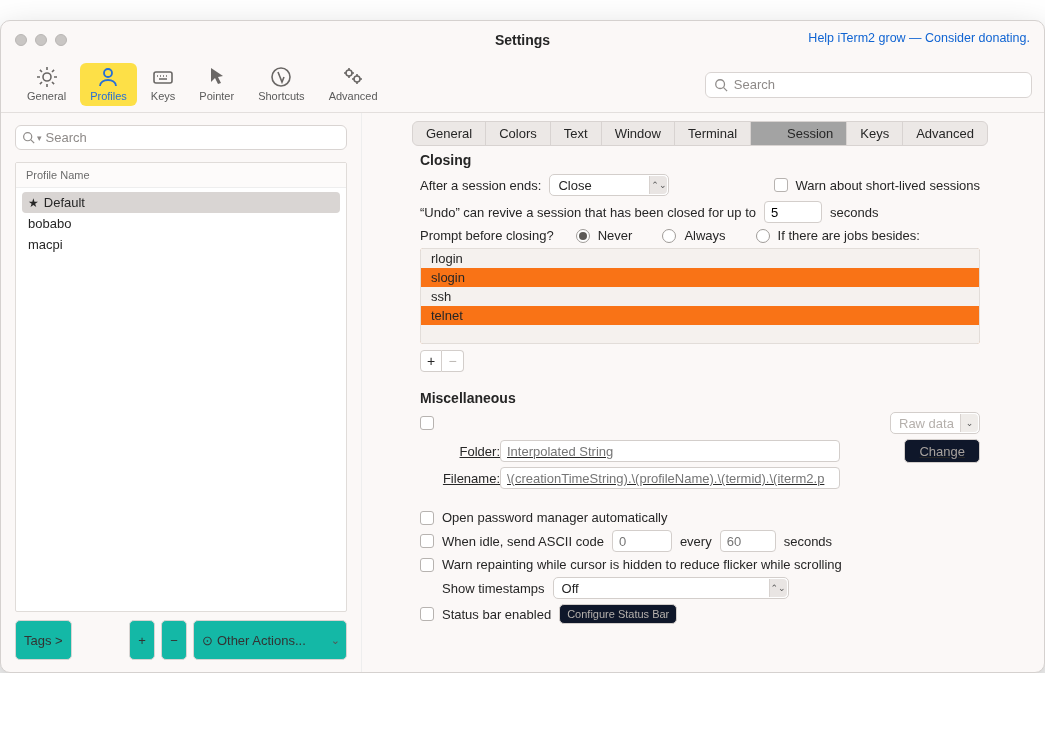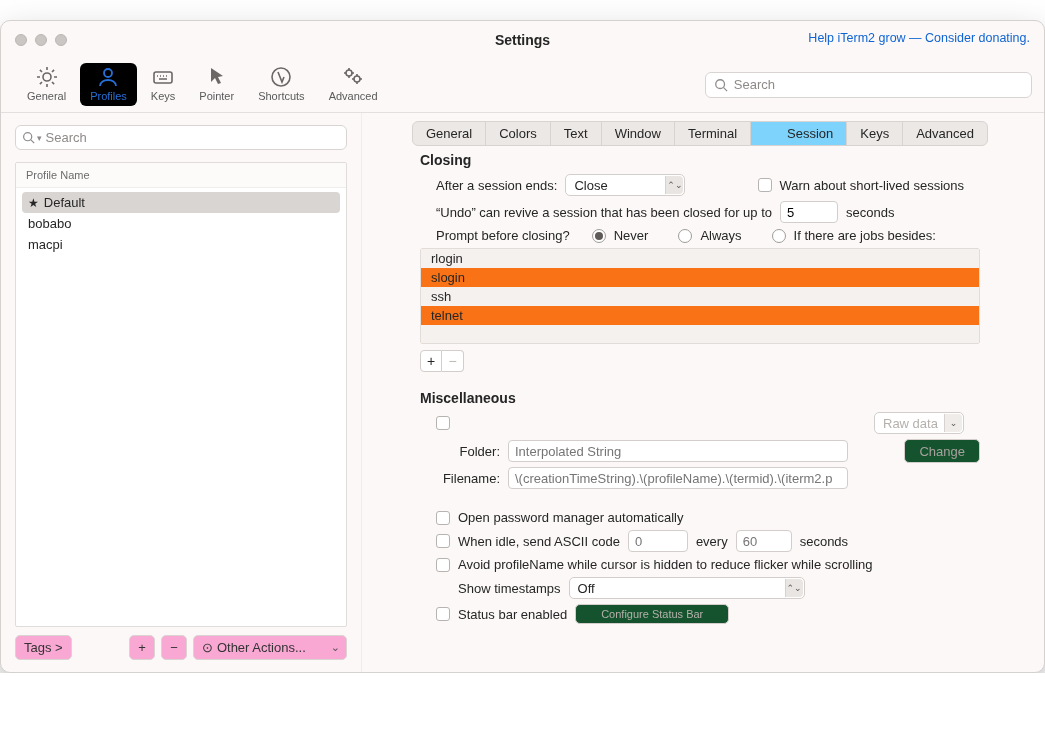--- a/index.html
+++ b/index.html
@@ -57,21 +57,21 @@
   .tbitem {
     display: flex; flex-direction: column; align-items: center;
     padding: 2px 10px 4px;
     border-radius: 6px;
     font-size: 11px;
     color: #5a5a5a;
     gap: 1px;
     cursor: default;
   }
   .tbitem.selected {
-    background: #000000;
+    background: #fde047;
     color: #266fd6;
   }
   .tbitem svg { width: 24px; height: 24px; }
   .tbsearch {
     flex: 1;
     margin-left: auto;
     max-width: 330px;
     height: 26px;
     background: #fff;
     border: 1px solid #d9d4d2;
@@ -123,22 +123,22 @@
     padding: 3px 12px;
     font-size: 13px;
     display:flex; align-items:center; gap:5px;
   }
   .row.sel { background: #d9d5d3; margin: 0 6px; border-radius:4px; padding-left:6px;}
   .row .star { font-size:12px; }
   .leftfoot {
     display:flex; align-items:center; gap:6px; margin-top:8px;
   }
   .pill, .sqbtn, .actions {
-    background:#f9a8d4; border:1px solid #d9d4d2; border-radius:5px;
-    height:25px; display:flex; align-items:center; justify-content:center;
+    background:#14b8a6; border:1px solid #d9d4d2; border-radius:5px;
+    height:40px; display:flex; align-items:center; justify-content:center;
     font-size:13px; color:#333;
   }
   .pill { padding:0 8px;}
   .sqbtn { width:26px;}
   .actions { flex:0 0 154px; padding:0 8px; justify-content:flex-start; gap:4px; position:relative;}
   .actions::after{content:"⌄"; position:absolute; right:6px; color:#555; font-size:11px;}
   .right {
     flex:1;
     padding: 8px 14px 18px 8px;
     border-left:1px solid #eee;
@@ -152,24 +152,24 @@
     width: fit-content;
     margin: 0 auto 6px;
   }
   .tab {
     padding: 4px 13px;
     font-size: 13px;
     border-right:1px solid #d8d3d1;
     cursor:default;
   }
   .tab:last-child{border-right:none;}
-  .tab.active { background:#7dd3fc;padding-left:36px; }
+  .tab.active { background:#a3a3a3;padding-left:36px; }
   .panel { max-width: 560px; margin: 6px auto 0; }
   h4.section { font-size:14px; font-weight:700; margin:6px 0 6px; }
-  .frow { display:flex; align-items:center; gap:8px; margin:5px 16px; font-size:13px;}
+  .frow { display:flex; align-items:center; gap:8px; margin:5px 0; font-size:13px;}
   .select {
     background:#fff; border:1px solid #d3cecb; border-radius:5px;
     height:22px; display:inline-flex; align-items:center; padding:0 22px 0 8px;
     position:relative; min-width:120px;text-align:right;
   }
   .select.wide{min-width:236px;}
   .select .knob{
     position:absolute; right:1px; top:1px; bottom:1px; width:18px;
     background:#e9e5e3; border-left:1px solid #d7d2cf; border-radius:0 4px 4px 0;
     display:flex;align-items:center;justify-content:center;font-size:9px;color:#555;
@@ -191,24 +191,24 @@
   .jobs {
     border:1px solid #e2ddd9;border-radius:3px;background:#f97316;margin-top:4px;
   }
   .jobs .jrow{padding:2px 10px;font-size:13px;}
   .jobs .jrow:nth-child(odd){background:#f5f1ee;}
   .jobs .jrow.empty{height:18px;}
   .pm{display:flex;margin-top:6px;}
   .pm .b{width:22px;height:22px;border:1px solid #d3cecb;background:#fff;display:flex;align-items:center;justify-content:center;font-size:14px;}
   .pm .b:first-child{border-radius:4px 0 0 4px;}
   .pm .b:last-child{border-left:none;border-radius:0 4px 4px 0;color:#bdb8b4;}
-  .grid2{display:grid;grid-template-columns:80px 1fr auto;gap:8px;align-items:center;margin:4px 0;}
+  .grid2{display:grid;grid-template-columns:80px 1fr auto;align-items:center;margin:4px 0;text-decoration:underline;}
   .labelR{text-align:right;font-size:13px;}
-  .btn{background:#14532d;border:1px solid #d3cecb;border-radius:5px;height:24px;padding:0 14px;font-size:13px;color:#a6a19d;}
-  .btn.sm{height:20px;font-size:11px;padding:0 25px;}
+  .btn{background:#0f172a;border:1px solid #d3cecb;border-radius:5px;height:24px;padding:0 14px;font-size:13px;color:#a6a19d;}
+  .btn.sm{height:20px;font-size:11px;padding:0 7px;}
   .txtfield.long{width:340px;color:#b5b0ac;}
   .txtfield.long2{width:340px;color:#b5b0ac;}
   input.txtfield{outline:none;}
   .dim{color:#b5b0ac;}
   .sep{height:12px;}
 </style>
 </head>
 <body>
 
 <div class="window">
@@ -404,21 +404,21 @@
         <div class="frow">
           <span class="cbox"></span>
           <span>When idle, send ASCII code</span>
           <input class="numfield dim" style="width: 60px;" placeholder="0">
           <span>every</span>
           <input class="numfield dim" style="width: 56px;" placeholder="60">
           <span>seconds</span>
         </div>
         <div class="frow">
           <span class="cbox"></span>
-          <span>Avoid profileName while cursor is hidden to reduce flicker while scrolling</span>
+          <span>Warn repainting while cursor is hidden to reduce flicker while scrolling</span>
         </div>
         <div class="frow">
           <span style="width:14px"></span>
           <span>Show timestamps</span>
           <div class="select wide">
             <span>Off</span>
               <div class="knob">⌃⌄</div>
           </div>
         </div>
         <div class="frow">

